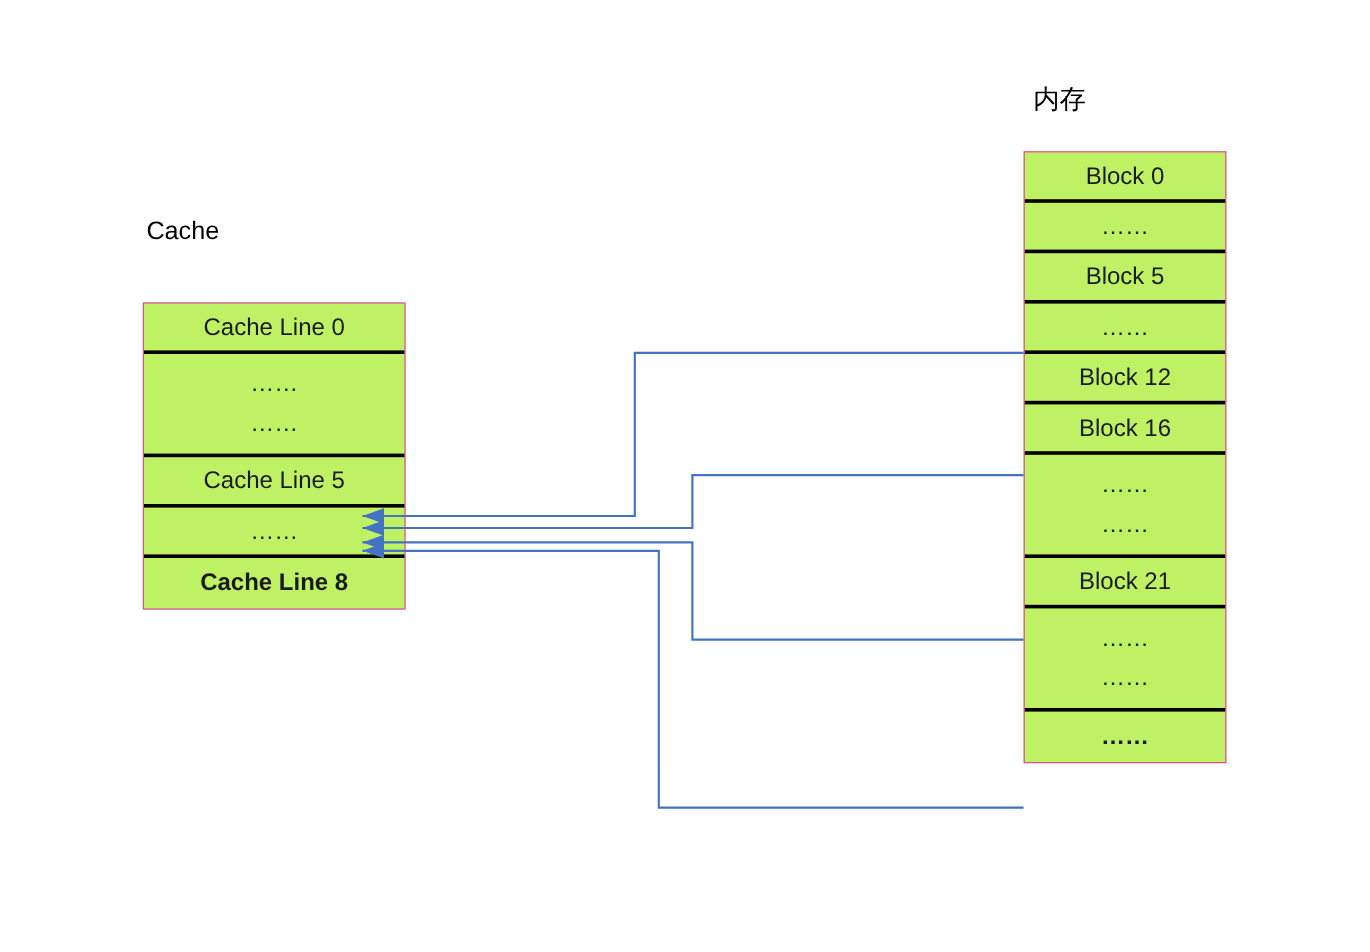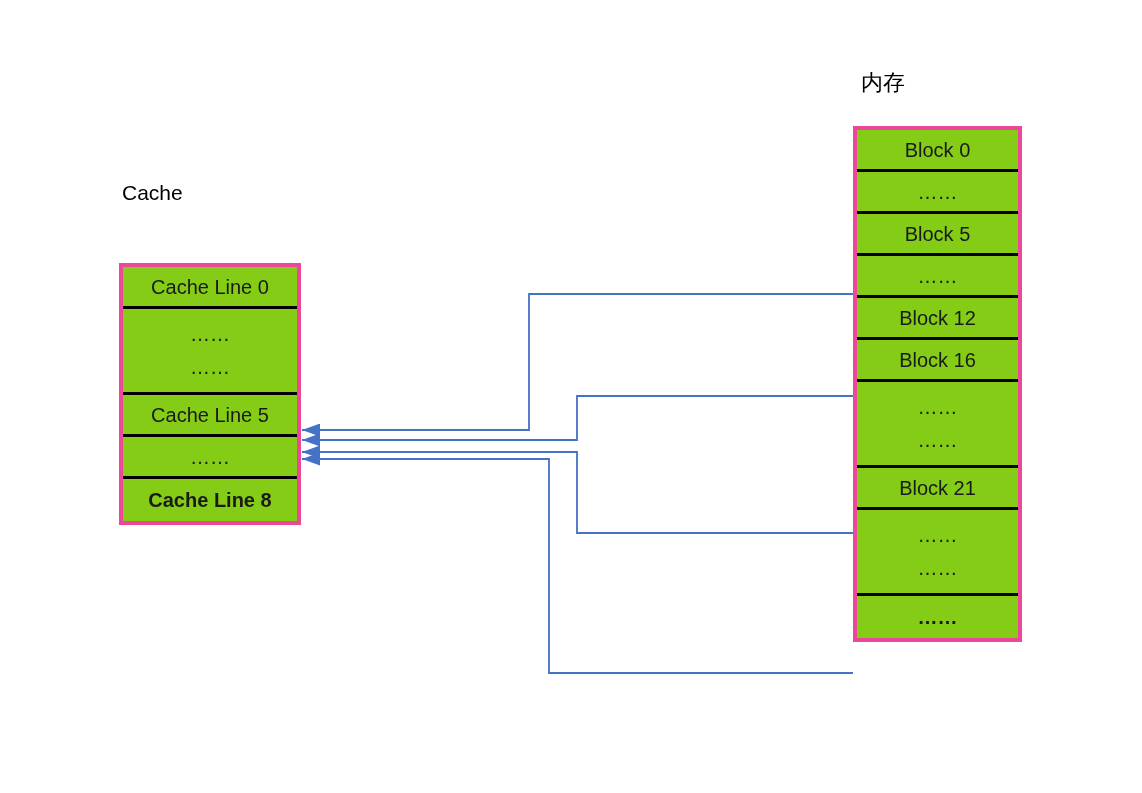--- a/index.html
+++ b/index.html
@@ -14,24 +14,24 @@
   .title-label {
     position: absolute;
     color: #000000;
     white-space: nowrap;
   }
   .cache-title { left: 122px; top: 181px; font-size: 21px; text-align: center; }
   .memory-title { left: 861px; top: 68px; font-size: 22px; }
   .block-table {
     position: absolute;
     box-sizing: border-box;
-    border: 4px solid #ec4899;
-    background: #84cc16;
+    border: 1px solid #ec4899;
+    background: #bef264;
   }
-  .cache-table { left: 119px; top: 263px; width: 182px; }
+  .cache-table { left: 119px; top: 252px; width: 219px; }
   .memory-table { left: 853px; top: 126px; width: 169px; }
   .row {
     box-sizing: border-box;
     height: 42px;
     border-bottom: 3px solid #000000;
     display: flex;
     flex-direction: column;
     justify-content: center;
     align-items: center;
     font-size: 20px;

